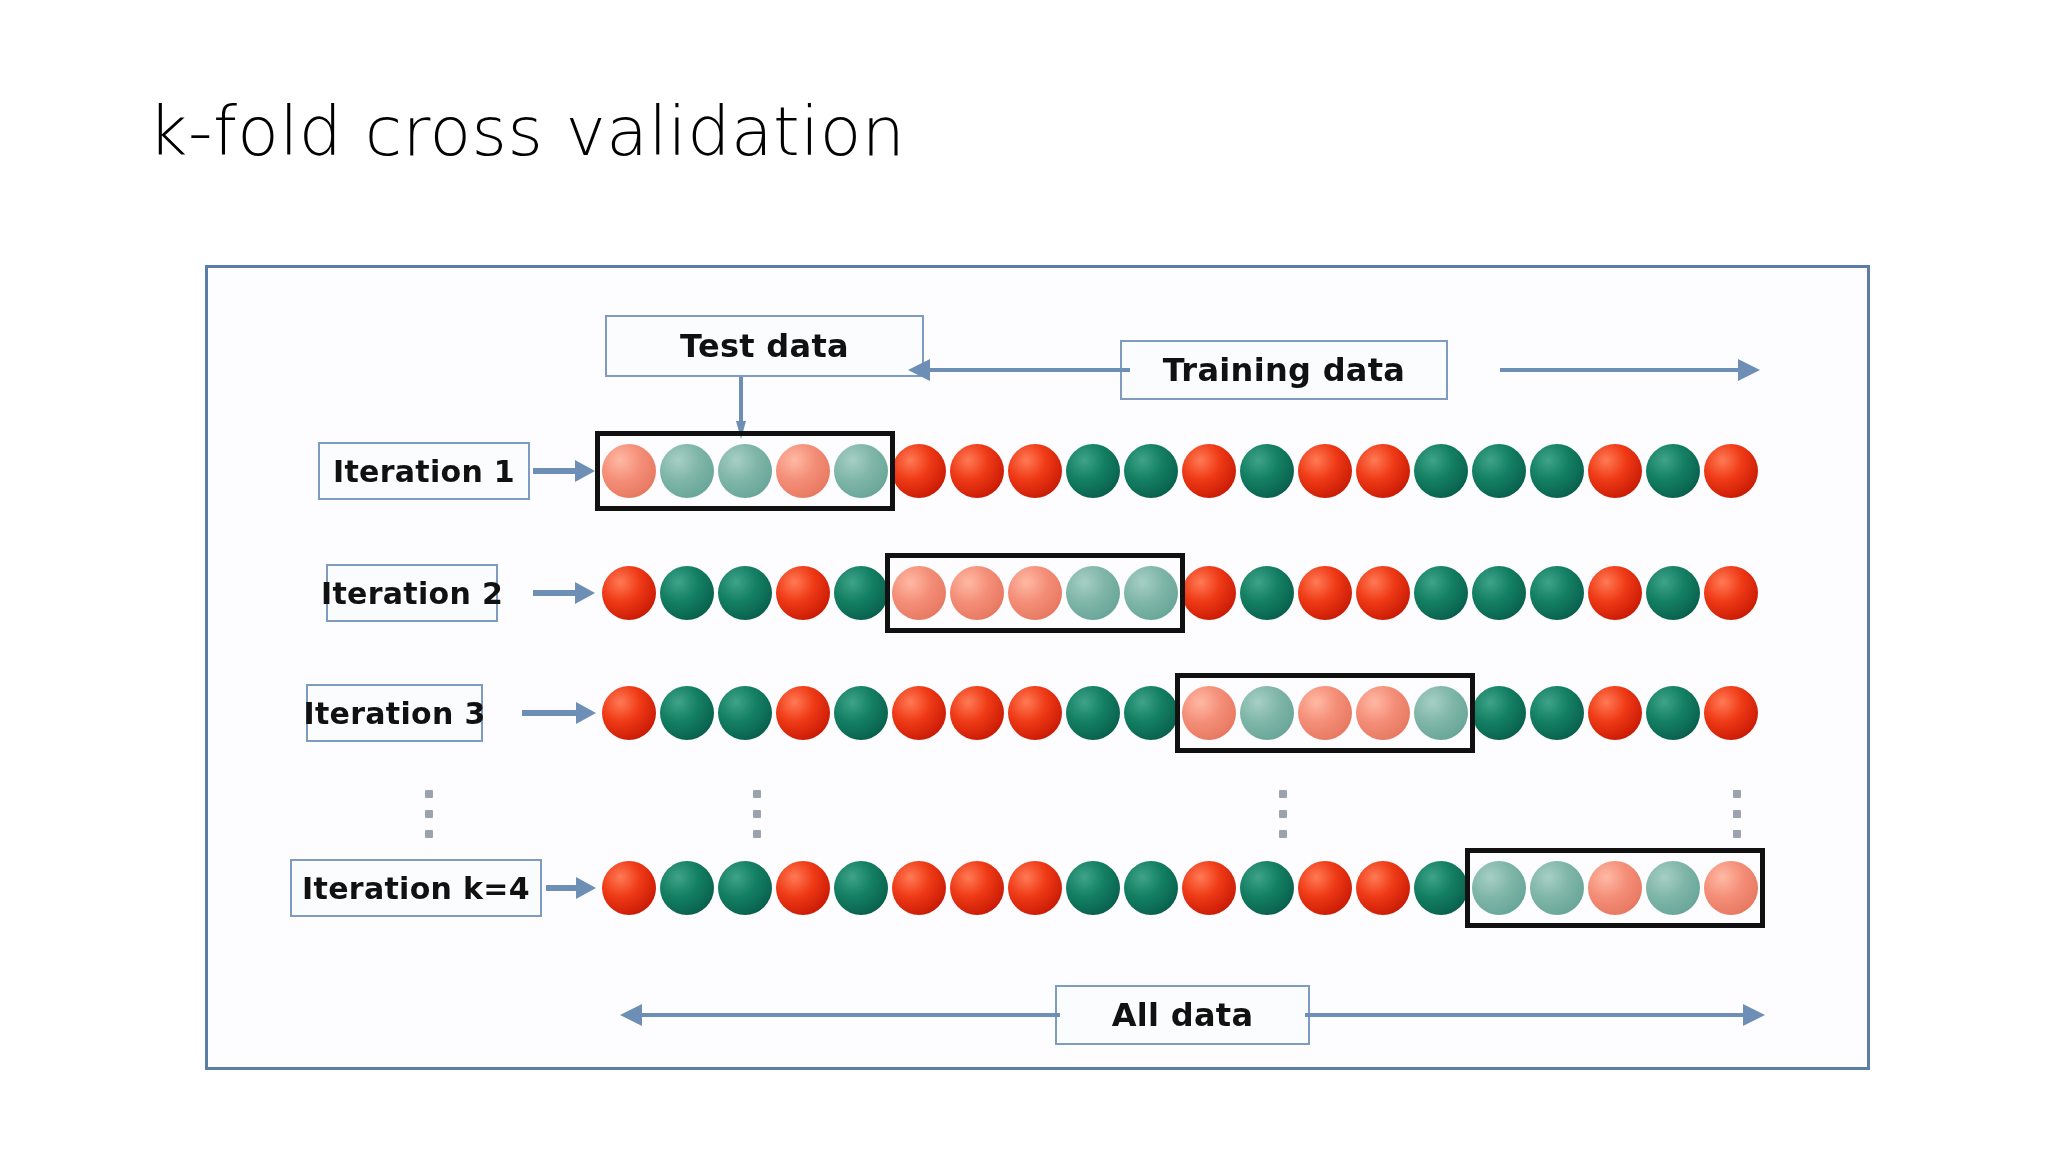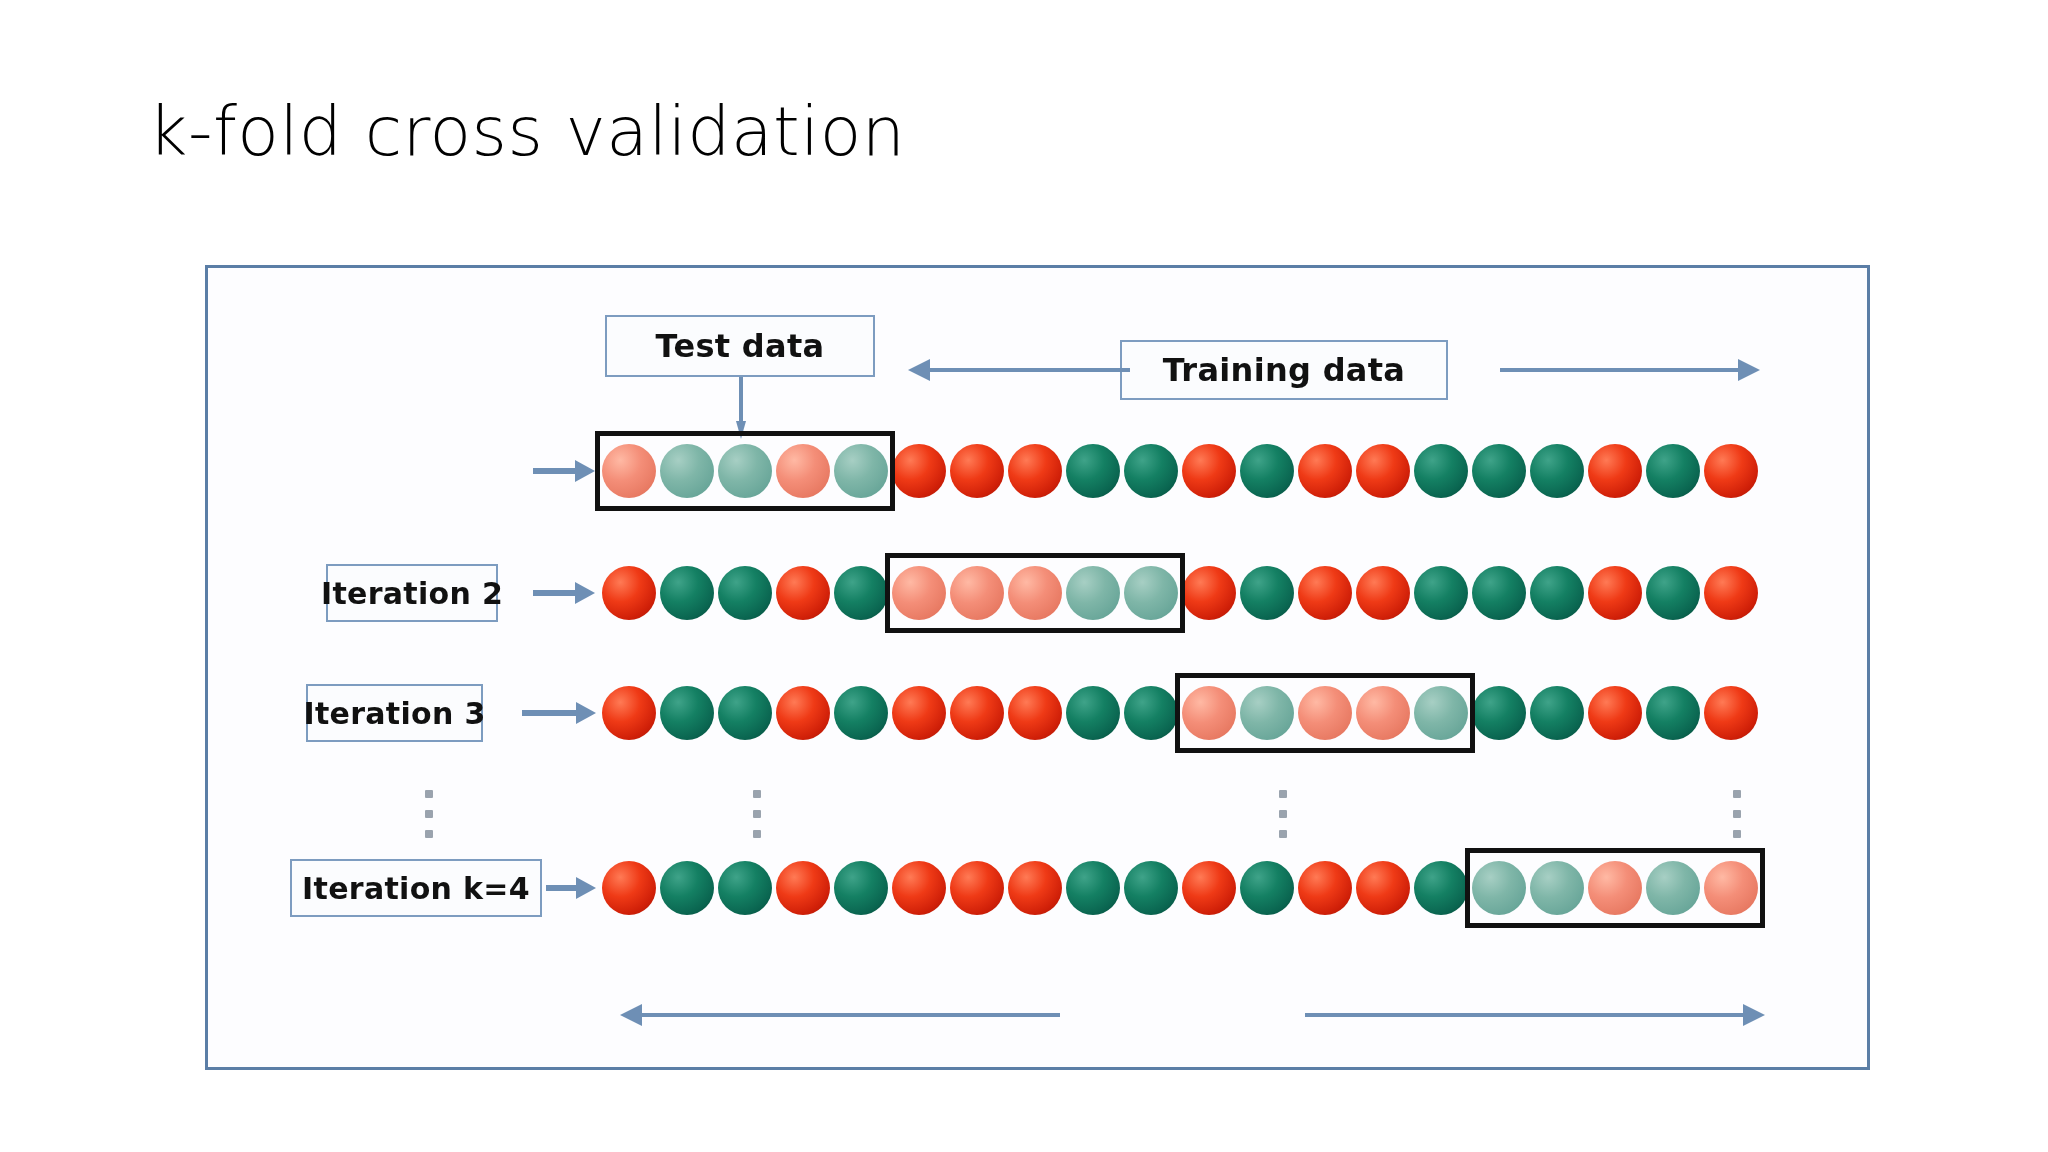--- a/index.html
+++ b/index.html
@@ -54,21 +54,21 @@
     display: flex;
     align-items: center;
     justify-content: center;
     white-space: nowrap;
     letter-spacing: 0.3px;
   }
 
   
   #test-data-box {
     left: 605px; top: 315px;
-    width: 270px; height: 62px;
+    width: 319px; height: 62px;
     font-size: 32px;
   }
   #test-data-arrow {
     position: absolute;
     left: 736px; top: 377px;
     width: 10px; height: 62px;
   }
 
   
   #training-data-box {
@@ -208,20 +208,21 @@
 
   <div id="training-arrow-right">
     <svg width="260" height="36" viewBox="0 0 260 36">
       <line x1="0" y1="18" x2="242" y2="18" stroke="#6e8fb5" stroke-width="4"></line>
       <polygon points="260,18 238,7 238,29" fill="#6e8fb5"></polygon>
     </svg>
   </div>
 
   <div id="rows-host">
       <div class="iter-row" style="top: 435px;">
+        <div class="caption-box iter-box" style="left: 318px; width: 212px;">Iteration 1</div>
         <div class="iter-arrow" style="left: 533px; width: 62px;">
           <svg width="62" height="32" viewBox="0 0 62 32">
             <line x1="0" y1="16" x2="46" y2="16" stroke="#6e8fb5" stroke-width="6"></line>
             <polygon points="62,16 42,5 42,27" fill="#6e8fb5"></polygon>
           </svg>
         </div>
         <div class="balls" style="left: 600px;">
           <div class="ball red faded"></div>
           <div class="ball teal faded"></div>
           <div class="ball teal faded"></div>
@@ -357,20 +358,21 @@
     <i></i>
       <i></i>
       <i></i>
   </div>
   <div class="vdots" style="left:1732px; top:790px;">
     <i></i>
       <i></i>
       <i></i>
   </div>
 
+  <div class="caption-box" id="all-data-box">All data</div>
 
   <div id="all-data-arrow-left">
     <svg width="440" height="36" viewBox="0 0 440 36">
       <line x1="18" y1="18" x2="440" y2="18" stroke="#6e8fb5" stroke-width="4"></line>
       <polygon points="0,18 22,7 22,29" fill="#6e8fb5"></polygon>
     </svg>
   </div>
 
   <div id="all-data-arrow-right">
     <svg width="460" height="36" viewBox="0 0 460 36">

